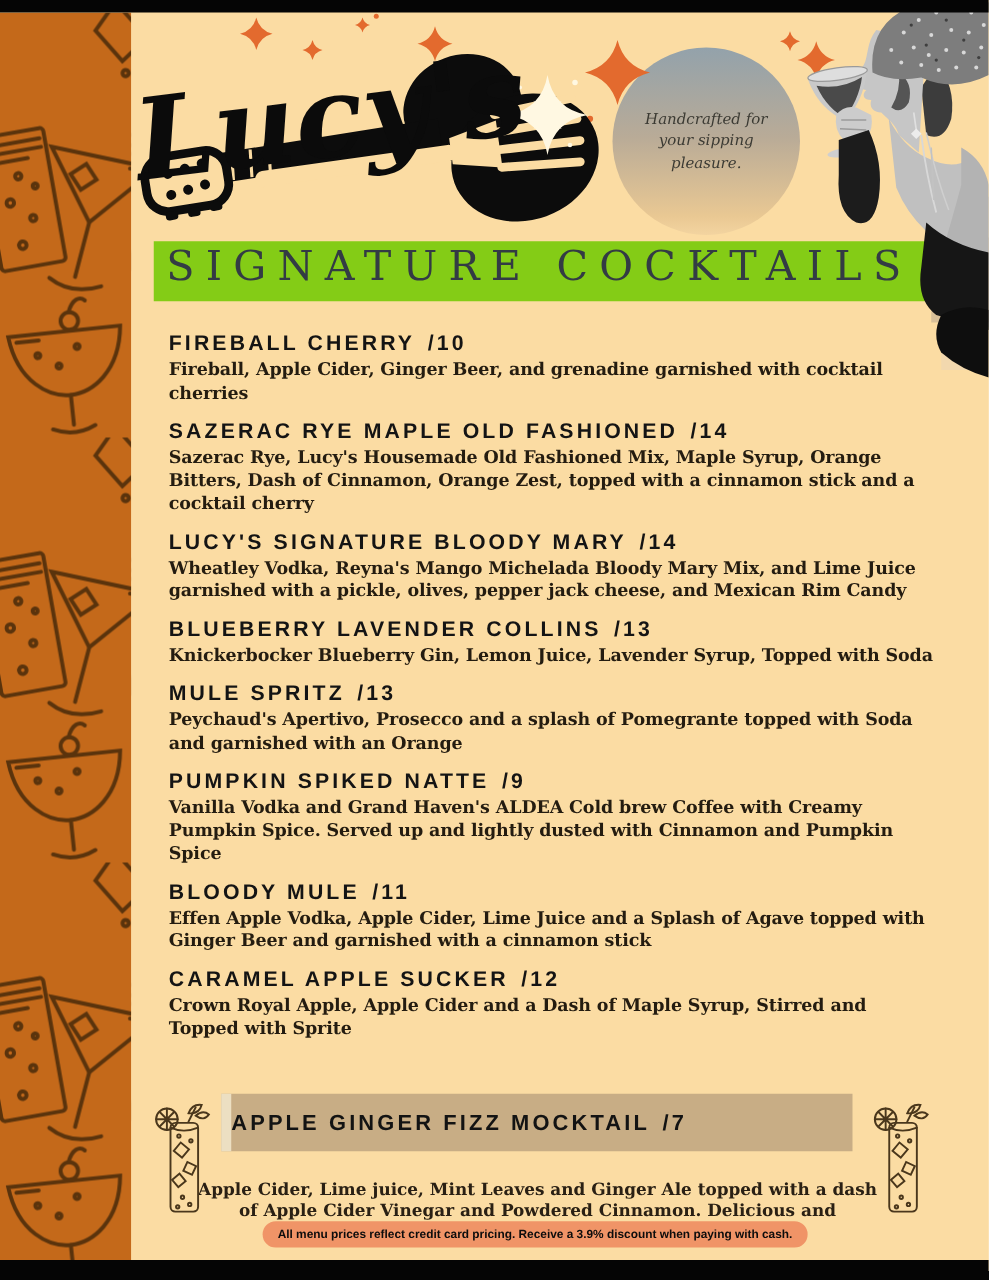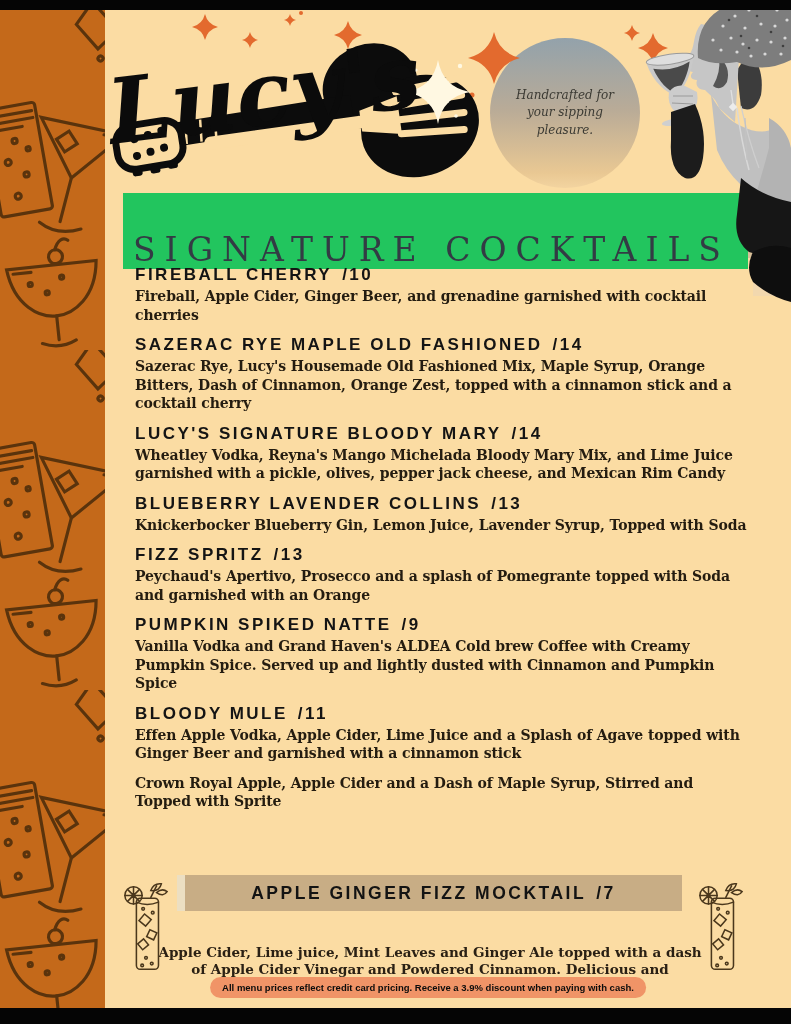--- a/index.html
+++ b/index.html
@@ -5,22 +5,22 @@
   html,body{margin:0;padding:0;}
   .page{
     position:relative;width:791px;height:1024px;overflow:hidden;
     background:#fbdca3;font-family:"Liberation Sans",sans-serif;
   }
   .bar{position:absolute;left:0;width:791px;background:#050505;z-index:50;}
   .bar.top{top:0;height:10px;}
   .bar.bottom{top:1008px;height:16px;}
   .sidebar{position:absolute;left:0;top:10px;width:105px;height:998px;z-index:1;}
   .band{
-    position:absolute;left:123px;top:193px;width:625px;height:76px;
-    background:#22c55e;z-index:3;display:flex;align-items:flex-end;
+    position:absolute;left:123px;top:193px;width:625px;height:48px;
+    background:#84cc16;z-index:3;display:flex;align-items:flex-start;
     padding-left:10px;box-sizing:border-box;
   }
   .band-title{
     font-family:"DejaVu Serif",serif;font-size:33px;font-weight:500;
     letter-spacing:9px;color:#333b44;white-space:nowrap;
   }
   .band-ext{position:absolute;left:745px;top:190px;width:46px;height:68px;background:#d8bf98;z-index:2;}
   .band-ext2{position:absolute;left:753px;top:258px;width:38px;height:38px;background:#f2d8ae;z-index:2;}
   .badge{
     position:absolute;left:490px;top:38px;width:150px;height:150px;border-radius:50%;
@@ -45,23 +45,23 @@
     font-family:"DejaVu Serif",serif;font-weight:700;font-size:14px;
     line-height:18.5px;letter-spacing:-0.1px;color:#241c10;
   }
   .menu-item.highlight{
     background:#c9ab80;padding:6px 10px 7px 0;margin-bottom:17px;
   }
   .menu-item.highlight .item-desc{
     margin-bottom:0;font-weight:400;font-style:italic;font-size:14px;color:#57503f;
   }
   .mocktail-box{
-    position:absolute;left:177px;top:875px;width:505px;height:36px;
+    position:absolute;left:177px;top:875px;width:505px;height:46px;
     background:#c8ad85;border-left:8px solid #ecdfc2;box-sizing:border-box;
-    display:flex;align-items:center;justify-content:center;z-index:3;
+    display:flex;align-items:center;justify-content:flex-start;z-index:3;
   }
   .mocktail-title{
     font-weight:700;font-size:17.5px;letter-spacing:2.5px;color:#131313;white-space:nowrap;
   }
   .mocktail-title .price{margin-left:10px;}
   .mocktail-desc{
     position:absolute;left:150px;top:930px;width:560px;text-align:center;
     font-family:"DejaVu Serif",serif;font-weight:700;font-size:13.5px;
     line-height:17px;color:#2a2014;z-index:3;
   }
@@ -277,40 +277,43 @@
 
     <div class="menu-item">
       <div class="item-title">
         <span>BLUEBERRY LAVENDER COLLINS</span><span class="price">/13</span>
       </div>
       <p class="item-desc">Knickerbocker Blueberry Gin, Lemon Juice, Lavender Syrup, Topped with Soda</p>
     </div>
 
     <div class="menu-item">
       <div class="item-title">
-        <span>FIZZ SPRITZ</span><span class="price">/13</span>
+        <span>MULE SPRITZ</span><span class="price">/13</span>
       </div>
       <p class="item-desc">Peychaud's Apertivo, Prosecco and a splash of Pomegrante topped with Soda and garnished with an Orange</p>
     </div>
 
     <div class="menu-item">
       <div class="item-title">
         <span>PUMPKIN SPIKED NATTE</span><span class="price">/9</span>
       </div>
       <p class="item-desc">Vanilla Vodka and Grand Haven's ALDEA Cold brew Coffee with Creamy Pumpkin Spice. Served up and lightly dusted with Cinnamon and Pumpkin Spice</p>
     </div>
 
     <div class="menu-item">
       <div class="item-title">
         <span>BLOODY MULE</span><span class="price">/11</span>
       </div>
       <p class="item-desc">Effen Apple Vodka, Apple Cider, Lime Juice and a Splash of Agave topped with Ginger Beer and garnished with a cinnamon stick</p>
     </div>
 
     <div class="menu-item">
+      <div class="item-title">
+        <span>CARAMEL APPLE SUCKER</span><span class="price">/12</span>
+      </div>
       <p class="item-desc">Crown Royal Apple, Apple Cider and a Dash of Maple Syrup, Stirred and Topped with Sprite</p>
     </div>
 
   </div>
 
   <div class="mocktail-box">
     <div class="mocktail-title">
       <span>APPLE GINGER FIZZ MOCKTAIL</span><span class="price">/7</span>
     </div>
   </div>

